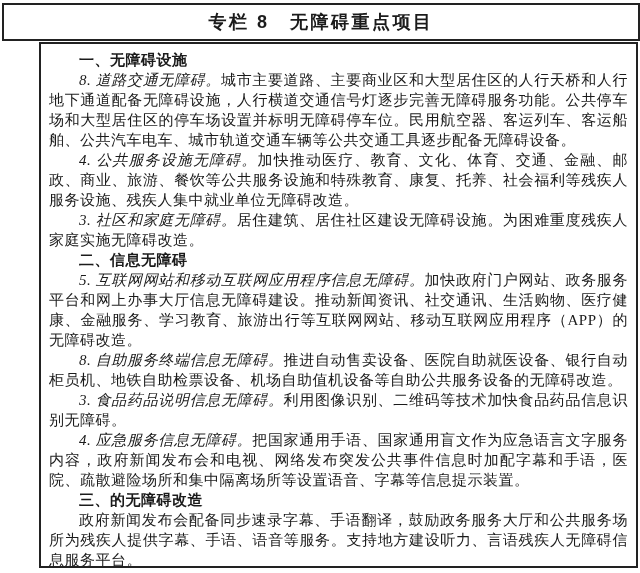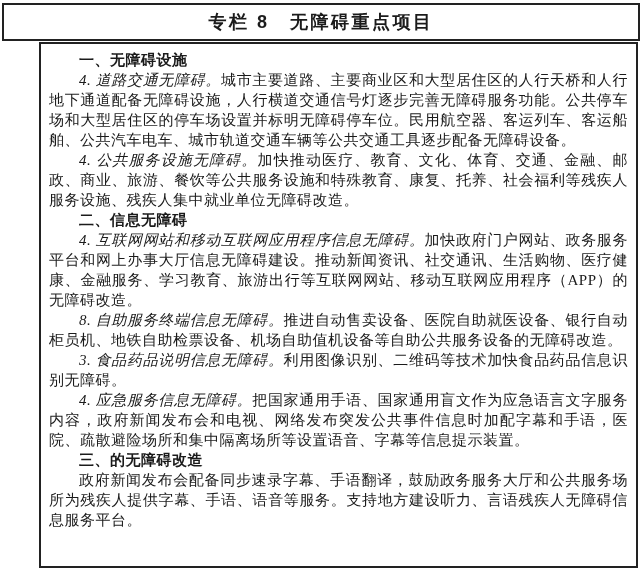--- a/index.html
+++ b/index.html
@@ -74,27 +74,28 @@
 <div class="page">
 
   <div class="title-box">
     <span class="title">专栏 8　无障碍重点项目</span>
   </div>
 
   <div class="body-box">
 
     <section>
       <p class="heading">一、无障碍设施</p>
-      <p class="item"><span class="lead">4. 道路交通无障碍。</span><span>城市主要道路、主要商业区和大型居住区的人行天桥和人行地下通道配备无障碍设施，人行横道交通信号灯逐步完善无障碍服务功能。公共停车场和大型居住区的停车场设置并标明无障碍停车位。民用航空器、客运列车、客运船舶、公共汽车电车、城市轨道交通车辆等公共交通工具逐步配备无障碍设备。</span></p>
+      <p class="item"><span class="lead">8. 道路交通无障碍。</span><span>城市主要道路、主要商业区和大型居住区的人行天桥和人行地下通道配备无障碍设施，人行横道交通信号灯逐步完善无障碍服务功能。公共停车场和大型居住区的停车场设置并标明无障碍停车位。民用航空器、客运列车、客运船舶、公共汽车电车、城市轨道交通车辆等公共交通工具逐步配备无障碍设备。</span></p>
       <p class="item"><span class="lead">4. 公共服务设施无障碍。</span><span>加快推动医疗、教育、文化、体育、交通、金融、邮政、商业、旅游、餐饮等公共服务设施和特殊教育、康复、托养、社会福利等残疾人服务设施、残疾人集中就业单位无障碍改造。</span></p>
+      <p class="item"><span class="lead">3. 社区和家庭无障碍。</span><span>居住建筑、居住社区建设无障碍设施。为困难重度残疾人家庭实施无障碍改造。</span></p>
     </section>
 
     <section>
       <p class="heading">二、信息无障碍</p>
-      <p class="item"><span class="lead">4. 互联网网站和移动互联网应用程序信息无障碍。</span><span>加快政府门户网站、政务服务平台和网上办事大厅信息无障碍建设。推动新闻资讯、社交通讯、生活购物、医疗健康、金融服务、学习教育、旅游出行等互联网网站、移动互联网应用程序（APP）的无障碍改造。</span></p>
+      <p class="item"><span class="lead">5. 互联网网站和移动互联网应用程序信息无障碍。</span><span>加快政府门户网站、政务服务平台和网上办事大厅信息无障碍建设。推动新闻资讯、社交通讯、生活购物、医疗健康、金融服务、学习教育、旅游出行等互联网网站、移动互联网应用程序（APP）的无障碍改造。</span></p>
       <p class="item"><span class="lead">8. 自助服务终端信息无障碍。</span><span>推进自动售卖设备、医院自助就医设备、银行自动柜员机、地铁自助检票设备、机场自助值机设备等自助公共服务设备的无障碍改造。</span></p>
       <p class="item"><span class="lead">3. 食品药品说明信息无障碍。</span><span>利用图像识别、二维码等技术加快食品药品信息识别无障碍。</span></p>
       <p class="item"><span class="lead">4. 应急服务信息无障碍。</span><span>把国家通用手语、国家通用盲文作为应急语言文字服务内容，政府新闻发布会和电视、网络发布突发公共事件信息时加配字幕和手语，医院、疏散避险场所和集中隔离场所等设置语音、字幕等信息提示装置。</span></p>
     </section>
 
     <section>
       <p class="heading">三、的无障碍改造</p>
       <p class="item"><span>政府新闻发布会配备同步速录字幕、手语翻译，鼓励政务服务大厅和公共服务场所为残疾人提供字幕、手语、语音等服务。支持地方建设听力、言语残疾人无障碍信息服务平台。</span></p>
     </section>
 

